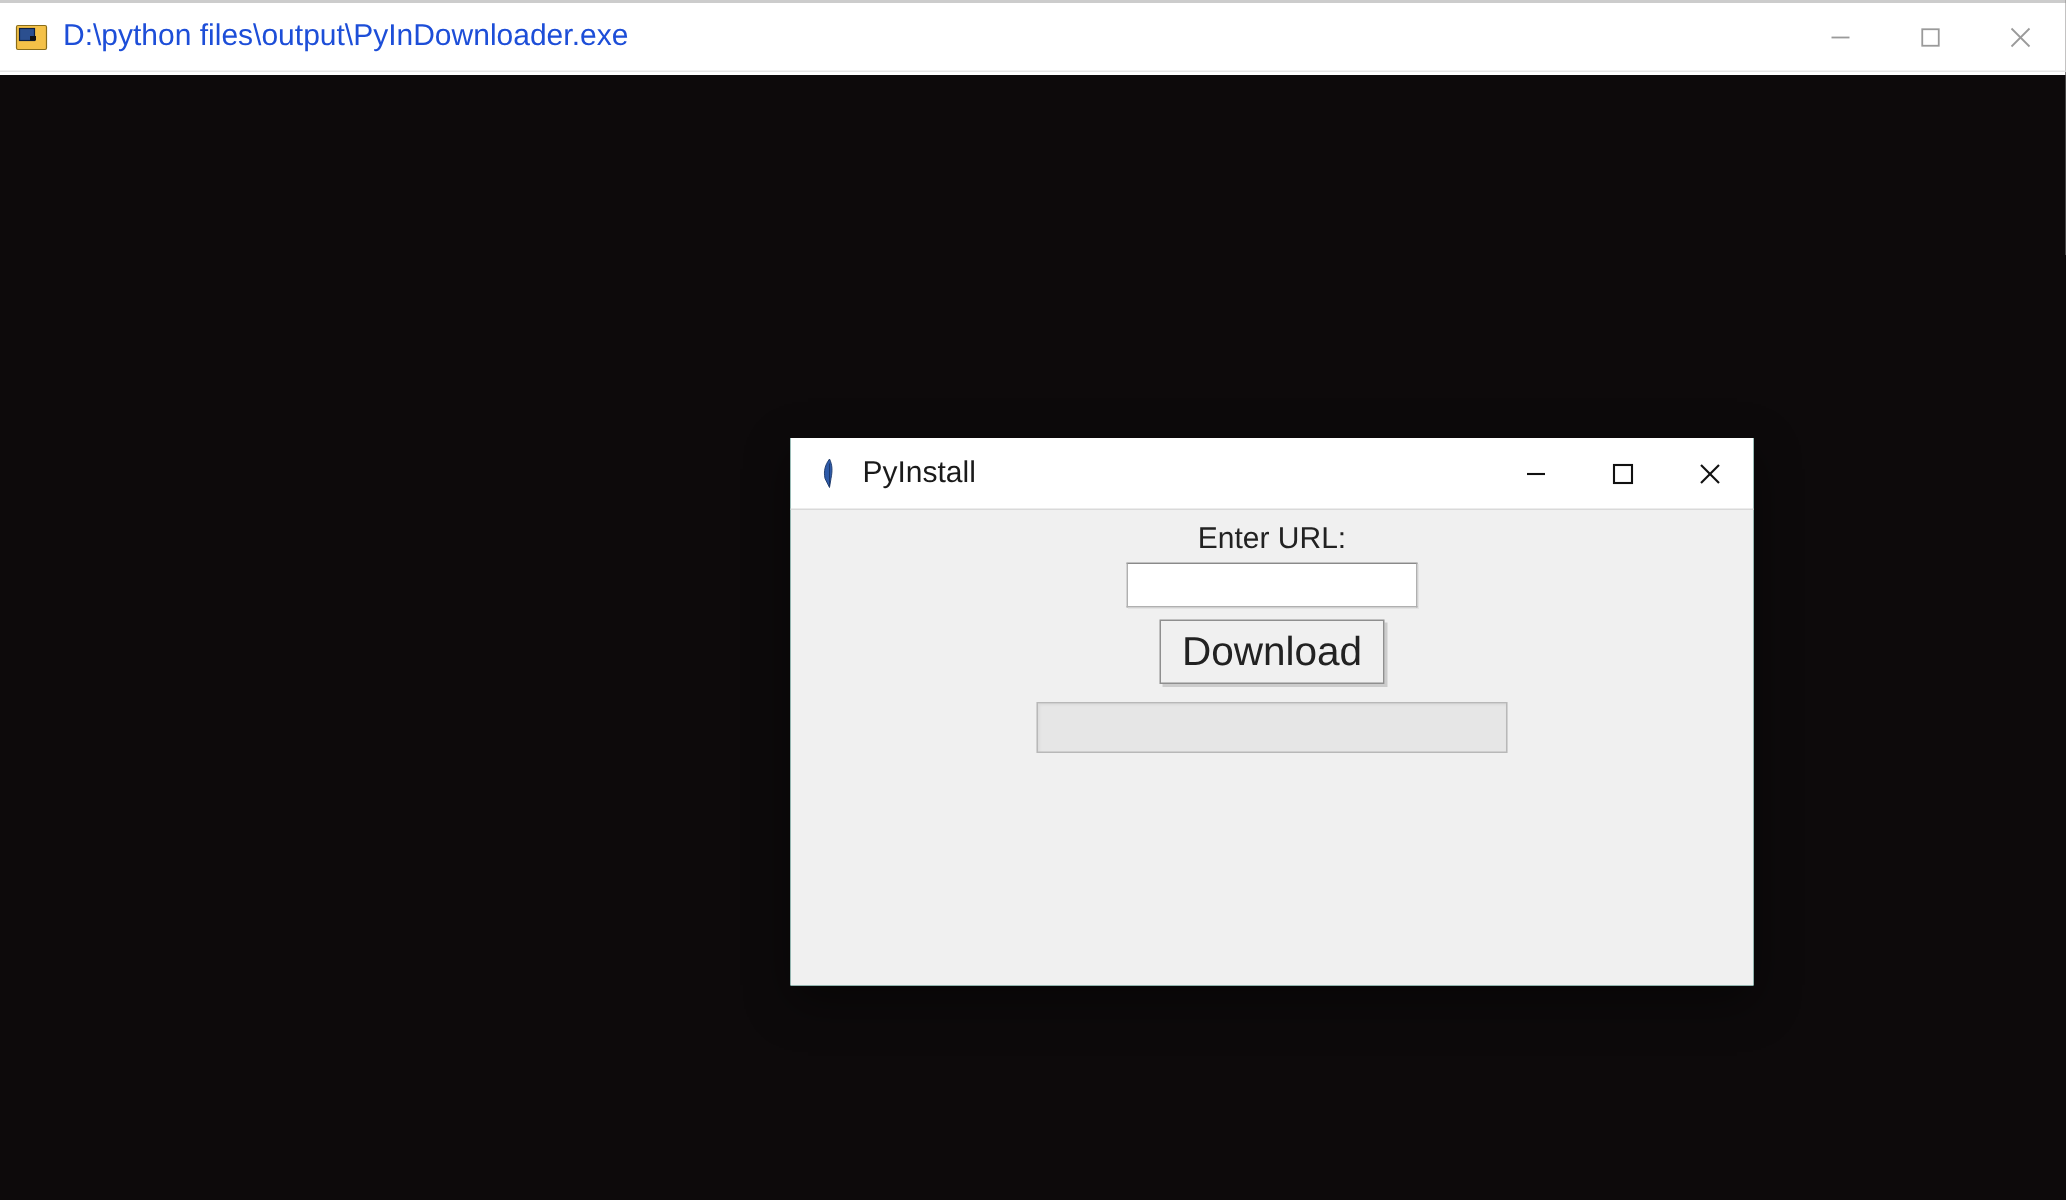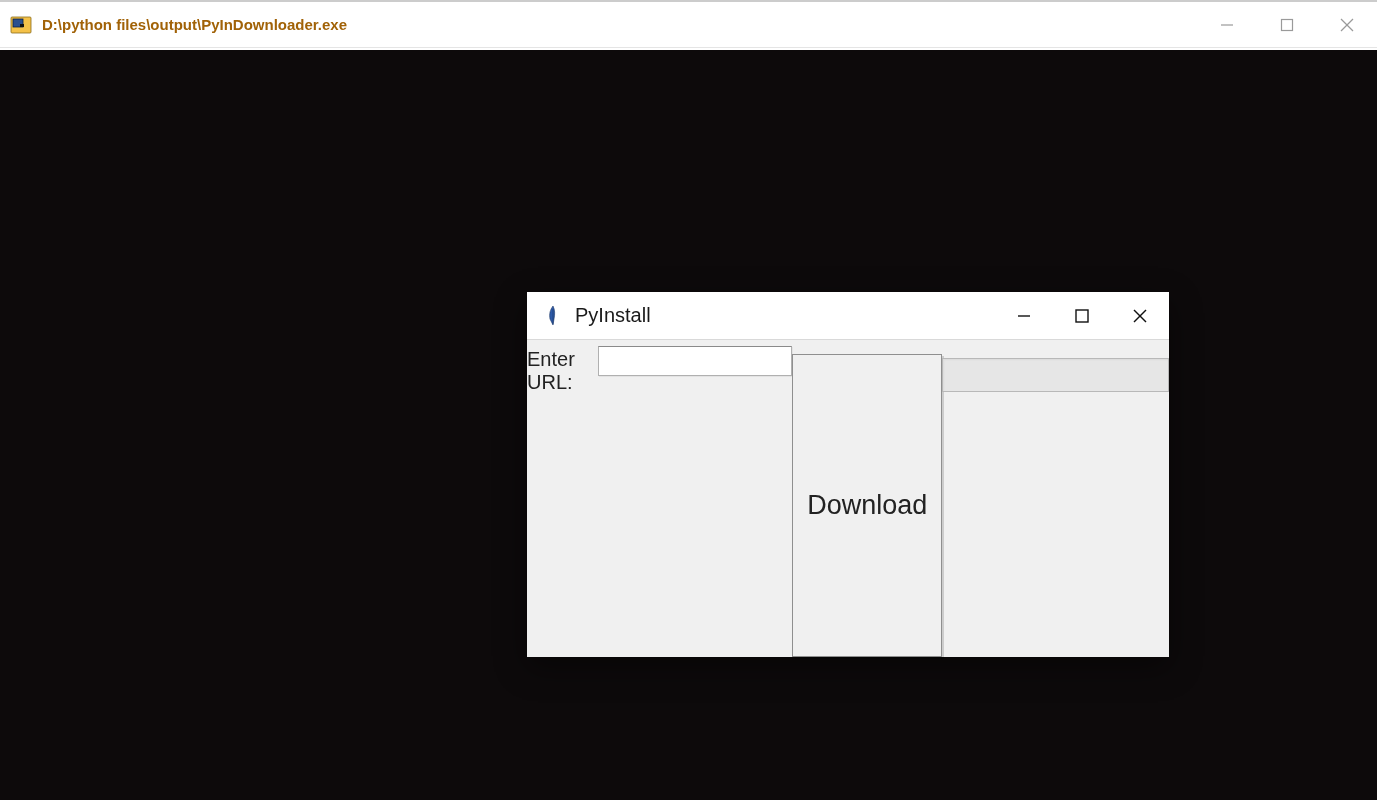--- a/index.html
+++ b/index.html
@@ -20,23 +20,23 @@
     align-items: center;
     border-bottom: 1px solid #e5e5e5;
   }
   .outer-icon {
     width: 22px; height: 22px;
     margin-left: 10px;
     margin-right: 10px;
     display: inline-block;
   }
   .outer-title {
-    color: #a16207;
-    font-size: 15px;
-    font-weight: 700;
+    color: #1d4ed8;
+    font-size: 20px;
+    font-weight: 400;
     flex: 1;
   }
   .outer-controls {
     display: flex;
     height: 100%;
     align-items: center;
   }
   .outer-ctrl {
     width: 60px; height: 46px;
     display: flex;
@@ -96,21 +96,22 @@
     align-items: center;
     justify-content: center;
     color: #111;
   }
   .inner-ctrl svg { stroke: #111; }
 
   .inner-body {
     height: calc(100% - 48px);
     background: #f0f0f0;
     display: flex;
-    flex-direction: row;
+    flex-direction: column;
+    align-items: center;
     padding-top: 6px;
   }
   .label-url {
     font-size: 20px;
     color: #222;
     margin-top: 2px;
     margin-bottom: 4px;
   }
   .url-input {
     width: 194px;

